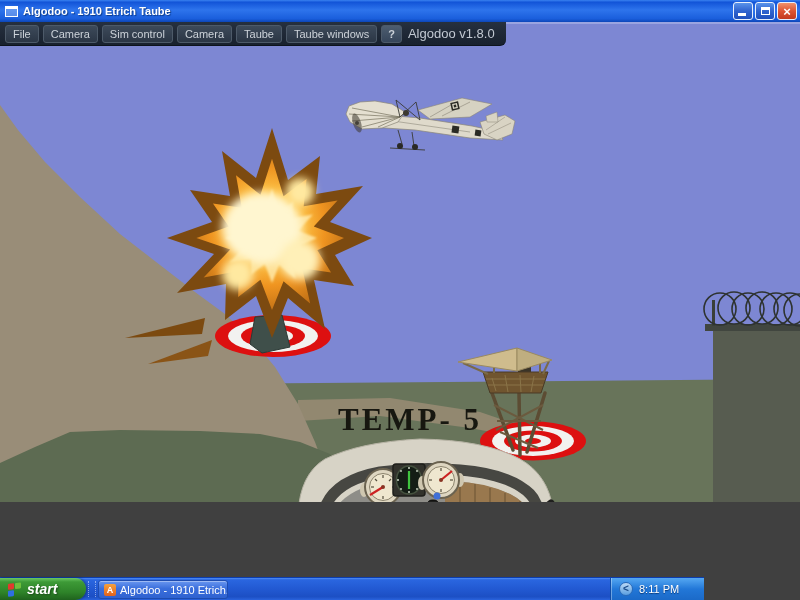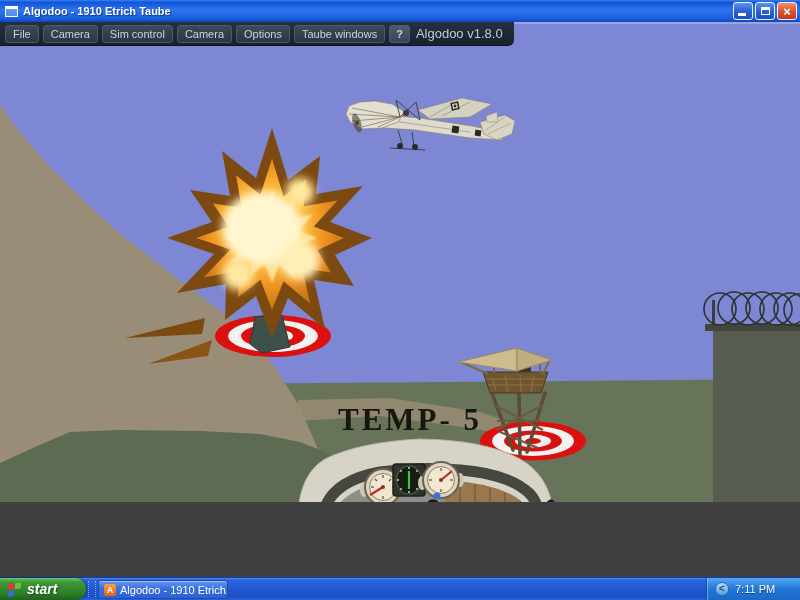--- a/index.html
+++ b/index.html
@@ -39,21 +39,21 @@
   .menu-btn {
     padding:2px 7px; font-size:11px; color:#ccd2d9; white-space:nowrap; cursor:pointer;
     background:linear-gradient(180deg,#3d4a5a,#2b3645);
     border:1px solid #4d5a69; border-radius:3px;
   }
   .menu-btn.help { padding:2px 6px; background:linear-gradient(180deg,#4d5d70,#36455a); font-weight:bold; }
   .menu-version { font-size:13px; color:#c2c9d2; padding:2px 4px 2px 2px; white-space:nowrap; }
 
   
   #taskbar {
-    position:absolute; bottom:0; left:0; width:800px; height:23px;
+    position:absolute; bottom:0; left:0; width:704px; height:23px;
     background:linear-gradient(180deg,#4f8ef6 0%,#2a66e0 8%,#2259d2 50%,#1c4fc4 85%,#2a63dd 100%);
     border-top:1px solid #0c3dae; display:flex; align-items:stretch;
   }
   #start-btn {
     width:86px; display:flex; align-items:center; gap:5px; padding-left:8px; cursor:pointer;
     background:linear-gradient(180deg,#6cc763 0%,#3d9a37 18%,#2e8329 65%,#1f621d 100%);
     border-radius:0 11px 11px 0; box-shadow:1px 0 3px rgba(0,0,0,.4);
   }
   #start-btn .start-label { color:#fff; font-size:14px; font-weight:bold; font-style:italic;
     text-shadow:1px 1px 2px #1a4a18; }
@@ -105,21 +105,21 @@
     </span>
   </div>
 
   <div id="scene">
 
     <div id="menubar">
       <span class="menu-btn">File</span>
       <span class="menu-btn">Camera</span>
       <span class="menu-btn">Sim control</span>
       <span class="menu-btn">Camera</span>
-      <span class="menu-btn">Options</span>
+      <span class="menu-btn">Taube</span>
       <span class="menu-btn">Taube windows</span>
       <span class="menu-btn help">?</span>
       <span class="menu-version">Algodoo v1.8.0</span>
     </div>
 
     <svg width="800" height="555" viewBox="0 0 800 555">
       <defs>
         <radialGradient id="fireGrad" cx="48%" cy="45%" r="60%">
           <stop offset="0%" stop-color="#fff3c0"></stop>
           <stop offset="35%" stop-color="#ffc84a"></stop>
@@ -375,17 +375,17 @@
       </span>
       <span class="start-label">start</span>
     </div>
     <div class="ql-sep"></div>
     <div class="task-btn">
       <span class="app-ico">A</span>
       <span>Algodoo - 1910 Etrich...</span>
     </div>
     <div id="tray">
       <span class="chev">&lt;</span>
-      <span class="clock">7:11 PM</span>
+      <span class="clock">8:11 PM</span>
     </div>
   </div>
 
 </div>
 
 </body></html>

